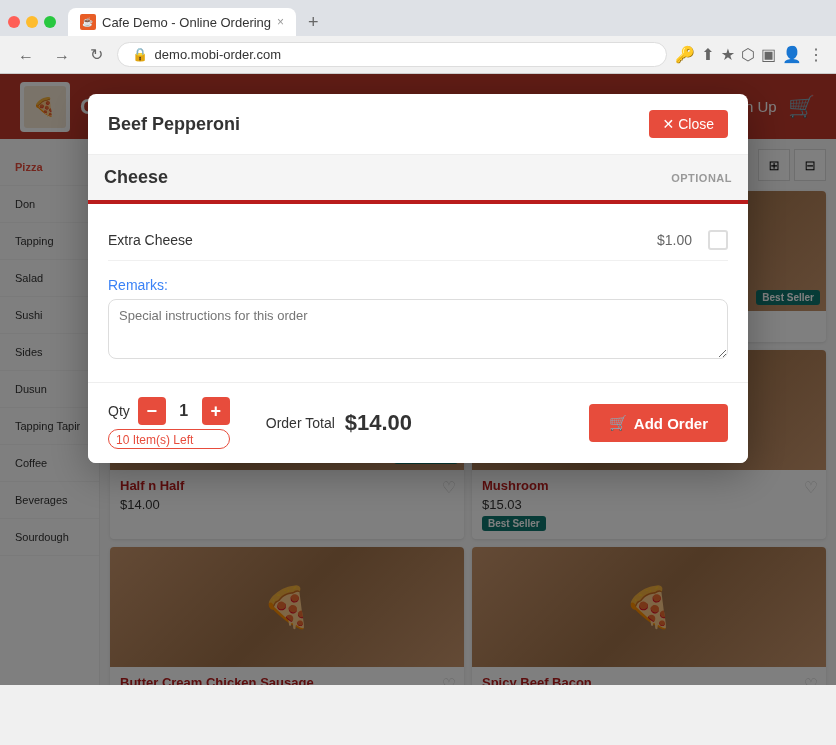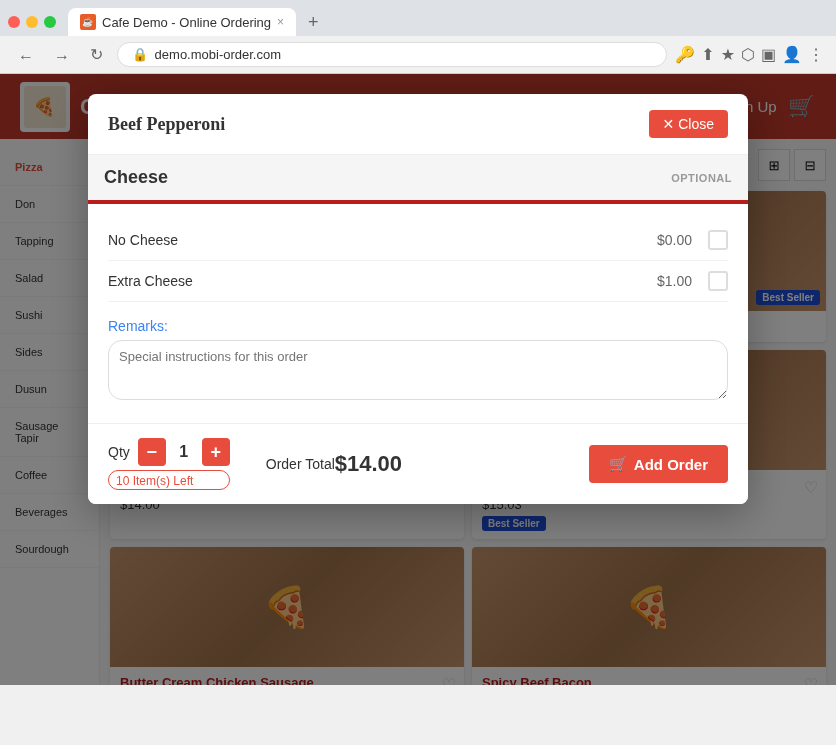--- a/index.html
+++ b/index.html
@@ -46,52 +46,52 @@
     .sidebar-item.active { color: #e74c3c; font-weight: 600; }
 
     
     .content-area { flex: 1; overflow-y: auto; padding: 10px; background: #f8f8f8; }
     .view-toggle { display: flex; gap: 4px; margin-bottom: 10px; justify-content: flex-end; }
     .view-btn { width: 32px; height: 32px; border: 1px solid #ddd; background: white; cursor: pointer; display: flex; align-items: center; justify-content: center; }
     .items-grid { display: grid; grid-template-columns: 1fr 1fr; gap: 8px; }
     .item-card { background: white; border-radius: 4px; overflow: hidden; box-shadow: 0 1px 3px rgba(0,0,0,0.1); }
     .item-image { width: 100%; height: 120px; background: #daa870; position: relative; }
     .pizza-img { width: 100%; height: 100%; background: linear-gradient(135deg, #c8956c 0%, #a0724a 50%, #c8956c 100%); display: flex; align-items: center; justify-content: center; font-size: 40px; }
-    .best-seller-badge { position: absolute; bottom: 6px; right: 6px; background: #1d4ed8; color: white; font-size: 10px; padding: 2px 6px; border-radius: 3px; font-weight: 600; }
+    .best-seller-badge { position: absolute; bottom: 6px; right: 6px; background: #0f766e; color: white; font-size: 10px; padding: 2px 6px; border-radius: 3px; font-weight: 600; }
     .item-info { padding: 8px 10px; position: relative; }
     .item-name { font-size: 13px; font-weight: 600; color: #b91c1c; margin-bottom: 4px; }
     .item-price { font-size: 13px; color: #333; }
     .heart-btn { position: absolute; top: 8px; right: 8px; color: #ccc; cursor: pointer; font-size: 16px; }
 
     
     .modal-overlay { position: absolute; top: 0; left: 0; width: 100%; height: 100%; background: rgba(0,0,0,0.5); z-index: 100; display: flex; align-items: flex-start; justify-content: center; padding-top: 20px; }
     .modal { background: white; border-radius: 8px; width: 660px; max-height: 580px; overflow: hidden; box-shadow: 0 10px 40px rgba(0,0,0,0.3); }
     .modal-header { display: flex; align-items: center; justify-content: space-between; padding: 16px 20px; border-bottom: 1px solid #eee; }
-    .modal-title { font-size: 18px; font-weight: 600; color: #333; font-family: Liberation Serif, serif; }
+    .modal-title { font-size: 18px; font-weight: 600; color: #333; }
     .close-btn { background: #e74c3c; color: white; border: none; padding: 6px 14px; border-radius: 4px; cursor: pointer; font-size: 14px; display: flex; align-items: center; gap: 4px; }
     .modal-body { padding: 20px; max-height: 440px; overflow-y: auto; }
     .section-header { background: #f5f5f5; padding: 12px 16px; margin: -20px -20px 16px -20px; border-bottom: 4px solid #b91c1c; display: flex; align-items: center; justify-content: space-between; }
     .section-title { font-size: 18px; font-weight: 600; color: #333; }
     .optional-badge { font-size: 11px; color: #999; text-transform: uppercase; font-weight: 600; letter-spacing: 0.5px; }
     .option-row { display: flex; align-items: center; padding: 10px 0; border-bottom: 1px solid #f0f0f0; }
     .option-name { flex: 1; font-size: 14px; color: #333; }
     .option-price { font-size: 14px; color: #666; margin-right: 16px; }
     .option-checkbox { width: 20px; height: 20px; border: 2px solid #ddd; border-radius: 3px; cursor: pointer; flex-shrink: 0; }
     .remarks-section { margin-top: 16px; }
     .remarks-label { font-size: 14px; color: #3b82f6; margin-bottom: 6px; }
-    .remarks-textarea { width: 100%; border: 1px solid #ddd; border-radius: 14px; padding: 8px 10px; font-size: 13px; color: #999; resize: vertical; min-height: 60px; font-family: inherit; }
+    .remarks-textarea { width: 100%; border: 1px solid #ddd; border-radius: 8px; padding: 8px 10px; font-size: 13px; color: #999; resize: vertical; min-height: 60px; font-family: inherit; }
     .modal-footer { padding: 14px 20px; border-top: 1px solid #eee; display: flex; align-items: center; gap: 16px; background: white; }
     .qty-label { font-size: 14px; color: #333; font-weight: 500; }
     .qty-controls { display: flex; align-items: center; gap: 8px; }
     .qty-btn { width: 28px; height: 28px; border: none; border-radius: 4px; cursor: pointer; font-size: 18px; font-weight: bold; display: flex; align-items: center; justify-content: center; color: white; }
     .qty-minus { background: #e74c3c; }
     .qty-plus { background: #e74c3c; }
     .qty-value { font-size: 16px; font-weight: 600; color: #333; min-width: 20px; text-align: center; }
     .items-left { font-size: 12px; color: #e74c3c; border: 1px solid #e74c3c; padding: 2px 8px; border-radius: 3px; }
-    .order-total-section { display: flex; align-items: center; margin-left: 20px; }
+    .order-total-section { display: flex; align-items: center; gap: 10px; margin-left: 20px; }
     .order-total-label { font-size: 14px; color: #333; }
     .order-total-value { font-size: 22px; font-weight: 700; color: #333; }
     .add-order-btn { margin-left: auto; background: #e74c3c; color: white; border: none; padding: 10px 20px; border-radius: 4px; cursor: pointer; font-size: 15px; font-weight: 600; display: flex; align-items: center; gap: 6px; }
     .qty-items-col { display: flex; flex-direction: column; gap: 4px; }
   </style>
 </head>
 <body>
 
 <div class="browser-chrome">
   <div class="tab-bar">
@@ -143,21 +143,21 @@
   <div class="main-content">
 
     <div class="sidebar">
       <div class="sidebar-item active">Pizza</div>
       <div class="sidebar-item">Don</div>
       <div class="sidebar-item">Tapping</div>
       <div class="sidebar-item">Salad</div>
       <div class="sidebar-item">Sushi</div>
       <div class="sidebar-item">Sides</div>
       <div class="sidebar-item">Dusun</div>
-      <div class="sidebar-item">Sausage Tapir</div>
+      <div class="sidebar-item">Tapping Tapir</div>
       <div class="sidebar-item">Coffee</div>
       <div class="sidebar-item">Beverages</div>
       <div class="sidebar-item">Sourdough</div>
     </div>
 
     <div class="content-area">
       <div class="view-toggle">
         <button class="view-btn">⊞</button>
         <button class="view-btn">⊟</button>
       </div>
@@ -236,25 +236,20 @@
         <span class="modal-title">Beef Pepperoni</span>
         <button class="close-btn">✕ Close</button>
       </div>
 
       <div class="modal-body">
         <div class="section-header">
           <span class="section-title">Cheese</span>
           <span class="optional-badge">OPTIONAL</span>
         </div>
 
-        <div class="option-row">
-          <span class="option-name">No Cheese</span>
-          <span class="option-price">$0.00</span>
-          <div class="option-checkbox"></div>
-        </div>
         <div class="option-row">
           <span class="option-name">Extra Cheese</span>
           <span class="option-price">$1.00</span>
           <div class="option-checkbox"></div>
         </div>
 
         <div class="remarks-section">
           <div class="remarks-label">Remarks:</div>
           <textarea class="remarks-textarea" placeholder="Special instructions for this order" style=""></textarea>
         </div>

